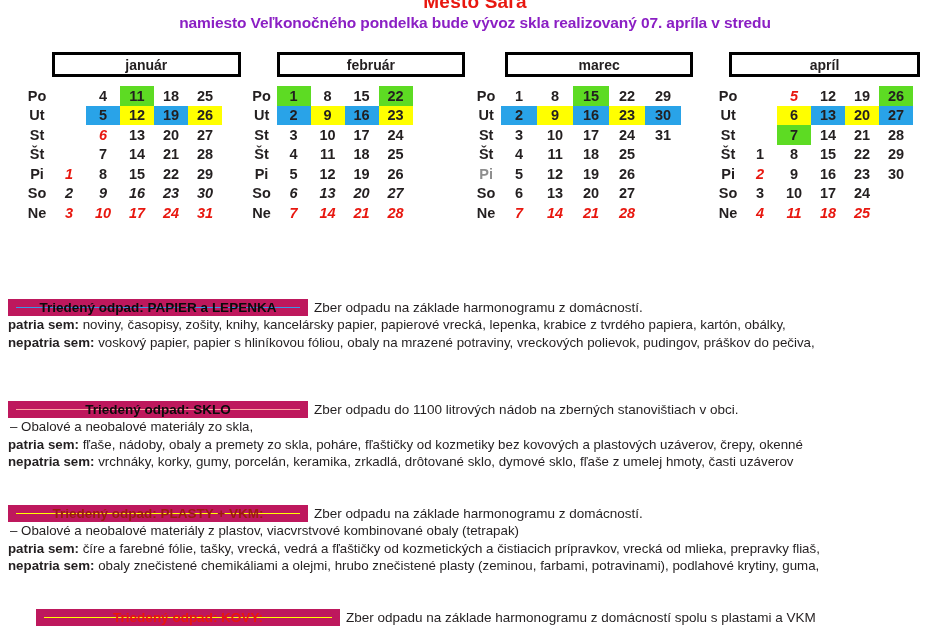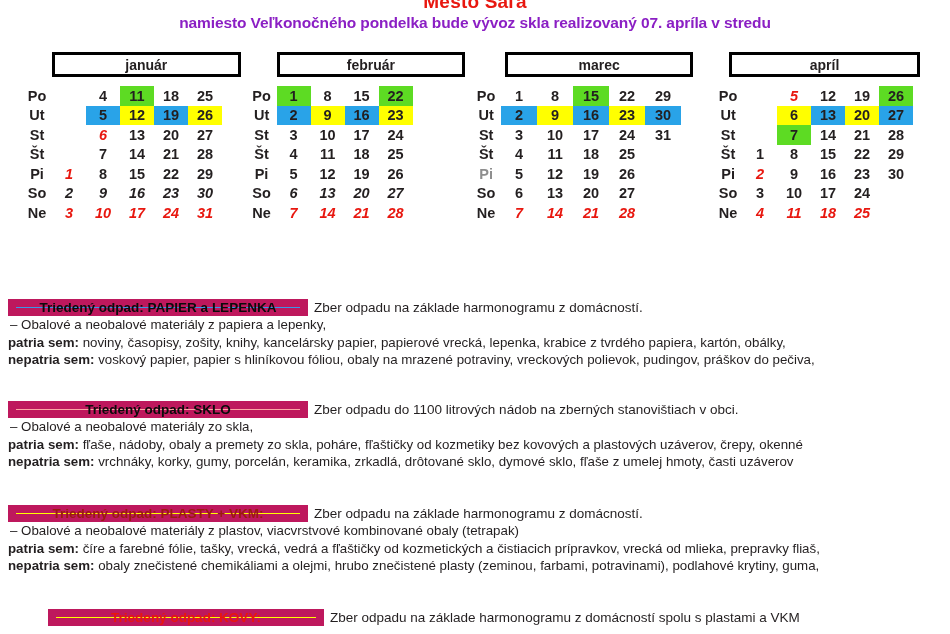--- a/index.html
+++ b/index.html
@@ -107,21 +107,21 @@
     display:flex;
     align-items:center;
     justify-content:center;
     box-sizing:border-box;
     font-size:13.5px;
     font-weight:bold;
   }
   .banner-paper { width:300px; background:#3a97e8; color:#0b0b0b; }
   .banner-glass { width:300px; background:#fca5a5; color:#0b0b0b; }
   .banner-plast { width:300px; background:#ffff00; color:#9a1b0f; }
-  .banner-metal { width:276px; background:#ffff00; color:#e8170f; margin-left:40px;}
+  .banner-metal { width:304px; background:#ffff00; color:#e8170f; margin-left:28px;}
   .head-note{
     font-size:13.5px;
     margin-left:6px;
     color:#231f20;
     white-space:nowrap;
   }
   .ln{
     font-size:13.3px;
     color:#231f20;
     line-height:17.5px;
@@ -397,21 +397,20 @@
       </table>
   </div>
 
 </div>
 
 <div class="legend" style="top:299px">
   <div class="sec-head">
     <div class="banner banner-paper">Triedený odpad: PAPIER a LEPENKA</div>
     <div class="head-note">Zber odpadu na základe harmonogramu z domácností.</div>
   </div>
-  <div class="ln dash">–  Obalové a neobalové materiály z papiera a lepenky,</div>
   <div class="ln"><b>patria sem:</b><span> noviny, časopisy, zošity, knihy, kancelársky papier, papierové vrecká, lepenka, krabice z tvrdého papiera, kartón, obálky,</span></div>
   <div class="ln"><b>nepatria sem:</b><span> voskový papier, papier s hliníkovou fóliou, obaly na mrazené potraviny, vreckových polievok, pudingov, práškov do pečiva,</span></div>
 </div>
 
 <div class="legend" style="top:401px">
   <div class="sec-head">
     <div class="banner banner-glass">Triedený odpad: SKLO</div>
     <div class="head-note">Zber odpadu do 1100 litrových nádob na zberných stanovištiach v obci.</div>
   </div>
   <div class="ln dash">– Obalové a neobalové materiály zo skla,</div>

